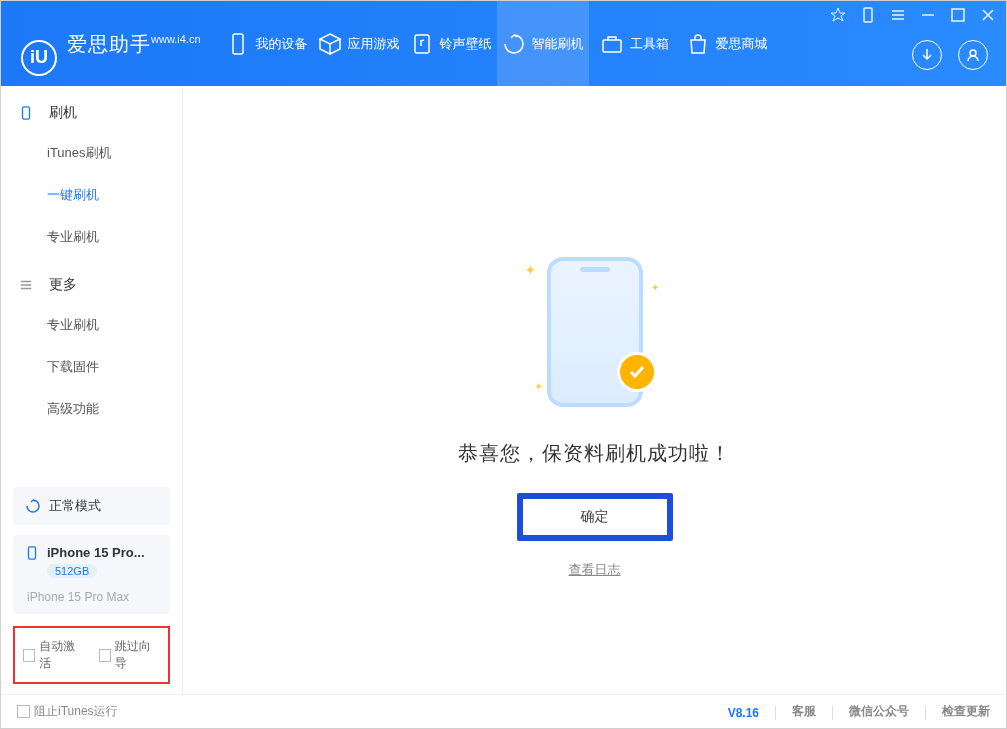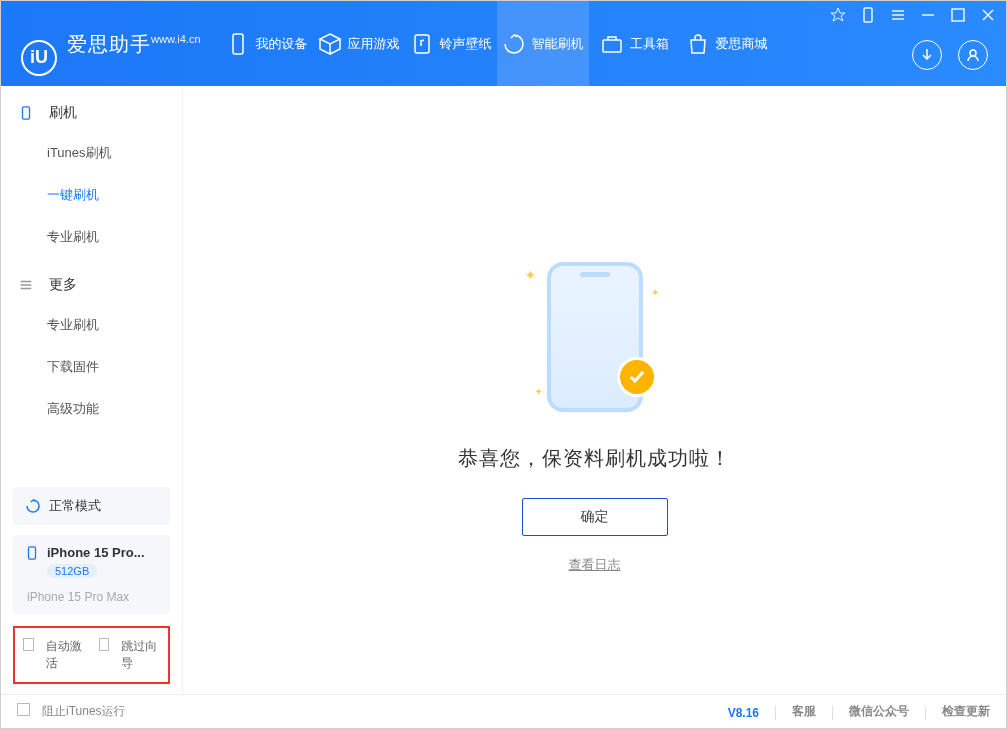--- a/index.html
+++ b/index.html
@@ -33,32 +33,32 @@
 .side-item.active { color: #1c78f7; }
 
 .sidebar-bottom { margin-top: auto; padding: 0 12px 10px; }
 .mode-box { background: #f5f7fa; border-radius: 4px; padding: 10px 12px; display: flex; align-items: center; gap: 8px; font-size: 13px; color: #333; margin-bottom: 10px; }
 .device-box { background: #f5f7fa; border-radius: 4px; padding: 10px 12px; font-size: 13px; }
 .device-name { font-weight: 600; color: #333; display: flex; align-items: center; gap: 8px; }
 .storage-badge { display: inline-block; background: #e3f0ff; color: #1c78f7; font-size: 11px; padding: 1px 8px; border-radius: 10px; margin-top: 4px; margin-left: 22px; }
 .device-model { color: #aaa; font-size: 12px; margin-top: 12px; margin-left: 2px; }
 
 .highlight-box { border: 2px solid #e33; padding: 10px 8px; margin-top: 12px; display: flex; gap: 14px; font-size: 12px; color: #666; }
-.cb { display: inline-flex; align-items: flex-start; gap: 12px; cursor: pointer; }
+.cb { display: inline-flex; align-items: center; gap: 4px; cursor: pointer; }
 .cb .box { width: 13px; height: 13px; border: 1px solid #bbb; background: #fff; }
 
 .main { flex: 1; display: flex; flex-direction: column; align-items: center; justify-content: center; padding-top: 40px; }
 .success-illu { position: relative; width: 200px; height: 180px; display: flex; align-items: center; justify-content: center; }
 .phone-shape { width: 96px; height: 150px; border: 4px solid #bcdcff; border-radius: 16px; background: linear-gradient(#eaf4ff, #dcecff); position: relative; }
 .phone-shape::before { content: ""; position: absolute; top: 6px; left: 50%; transform: translateX(-50%); width: 30px; height: 5px; background: #bcdcff; border-radius: 3px; }
 .check-badge { position: absolute; right: 38px; bottom: 30px; width: 40px; height: 40px; background: #ffb400; border-radius: 50%; border: 3px solid #fff; display: flex; align-items: center; justify-content: center; }
 .star { position: absolute; color: #ffcc4d; font-size: 14px; }
 
 .success-text { font-size: 20px; color: #333; margin-top: 18px; letter-spacing: 1px; }
-.confirm-btn { margin-top: 26px; padding: 9px 58px; border: 1px solid #1d4ed8; background: #fff; font-size: 14px; color: #444; cursor: pointer; border-radius: 2px; }
+.confirm-btn { margin-top: 26px; padding: 9px 58px; border: 6px solid #1d4ed8; background: #fff; font-size: 14px; color: #444; cursor: pointer; border-radius: 2px; }
 .log-link { margin-top: 20px; font-size: 13px; color: #888; text-decoration: underline; cursor: pointer; }
 
 .footer { position: absolute; bottom: 0; left: 0; right: 0; height: 34px; border-top: 1px solid #eee; display: flex; align-items: center; padding: 0 16px; font-size: 12px; color: #888; }
 .footer .cb { color: #888; }
 .footer-right { margin-left: auto; display: flex; align-items: flex-end; gap: 16px; font-weight: bold; }
 .footer-right span { cursor: pointer; }
 .divider { width: 1px; height: 14px; background: #ddd; }
 </style>
 </head>
 <body>

